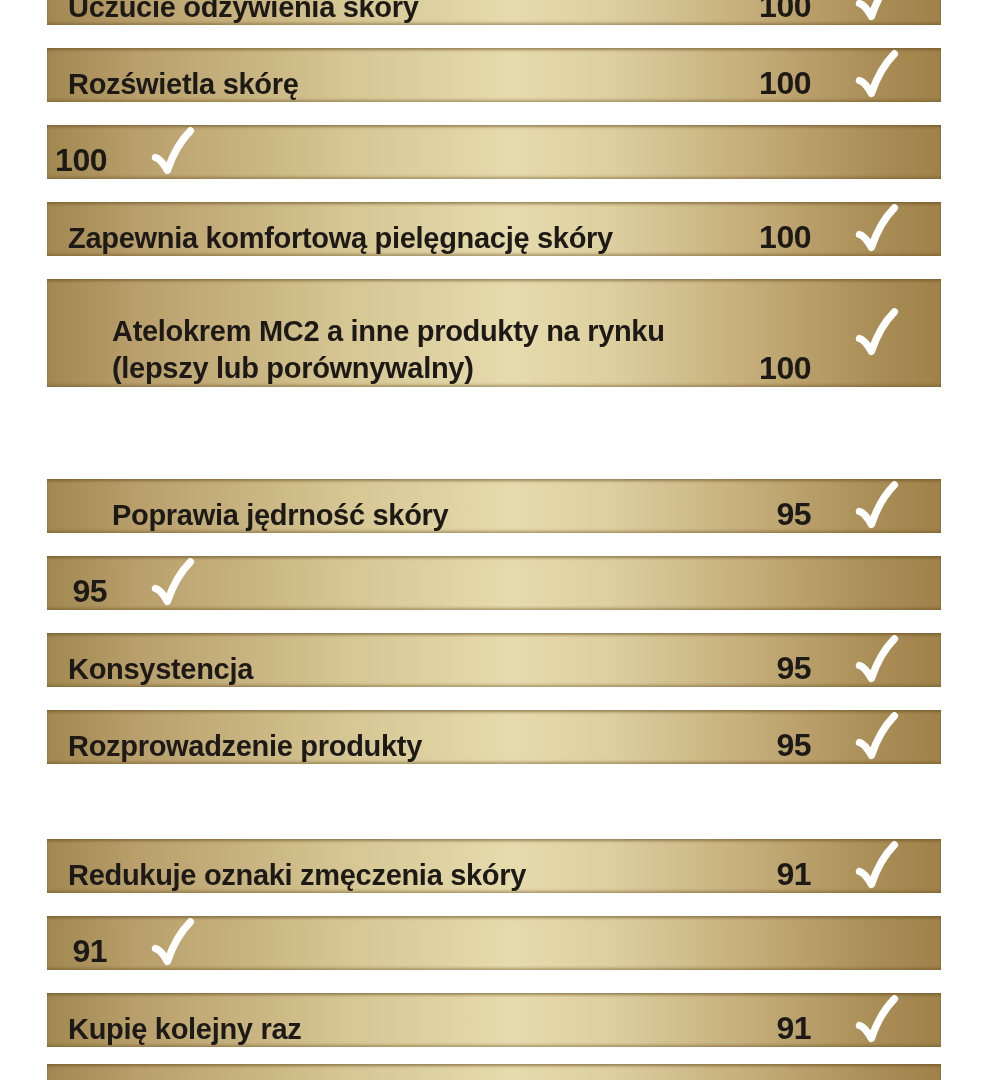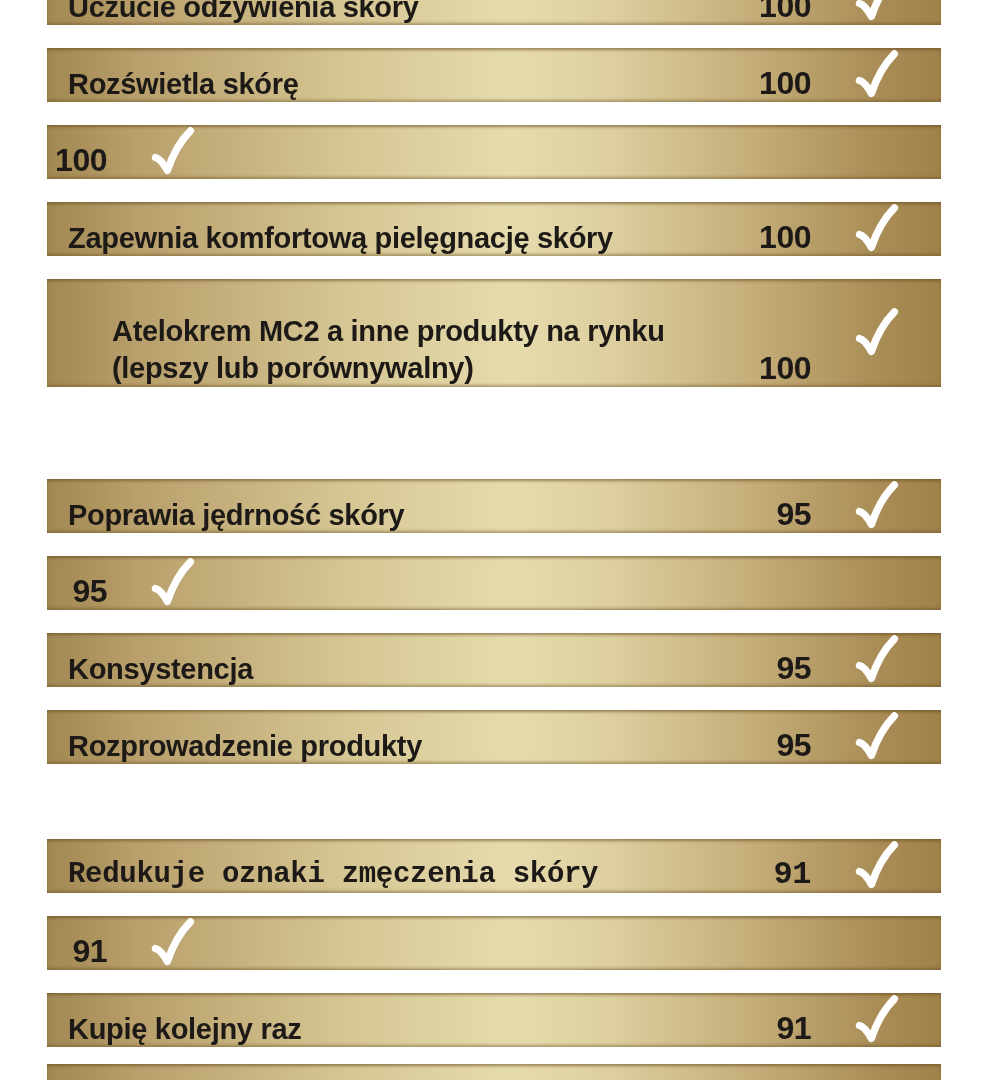--- a/index.html
+++ b/index.html
@@ -13,22 +13,22 @@
     display:flex;align-items:flex-end;
     color:#1c1916;
     background:linear-gradient(90deg,
       #a18851 0%, #b89f6b 10%, #d6c794 34%, #e6dbad 52%,
       #ddcf9f 63%, #c4ad79 79%, #ab8f58 92%, #9f8149 100%);
     box-shadow: inset 0 3px 3px -1px rgba(104,77,33,.6),
                 inset 0 -3px 3px -1px rgba(104,77,33,.45);
   }
   .row.tall{height:108px;padding-left:44px;}
   .row.partial-top{margin-top:-29px;}
-  .row.gap-large{margin-top:92px;}
-  .row.gap-medium{margin-top:75px;font-family:Liberation Mono, monospace;}
+  .row.gap-large{margin-top:92px;padding-left:44px;}
+  .row.gap-medium{margin-top:75px;}
   .row.partial-bottom{margin-top:17px;}
   .label{
     flex:1;min-width:0;padding-left:21px;
     font-size:29px;font-weight:bold;letter-spacing:-0.3px;
     white-space:nowrap;line-height:1.2;
   }
   .tall .label{white-space:normal;line-height:37px;}
   .value{
     width:60px;text-align:right;
     font-size:32px;font-weight:bold;letter-spacing:-0.5px;

